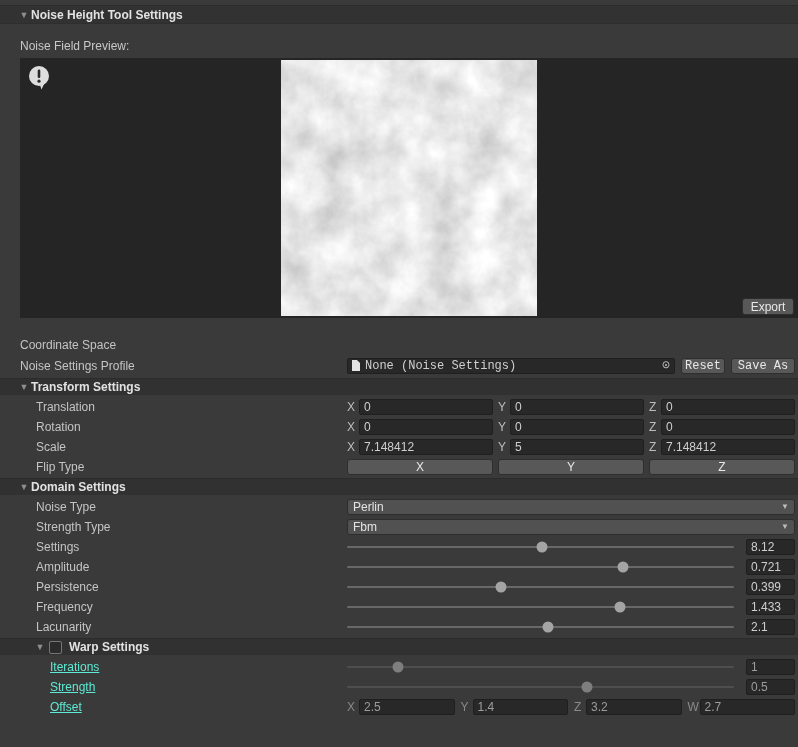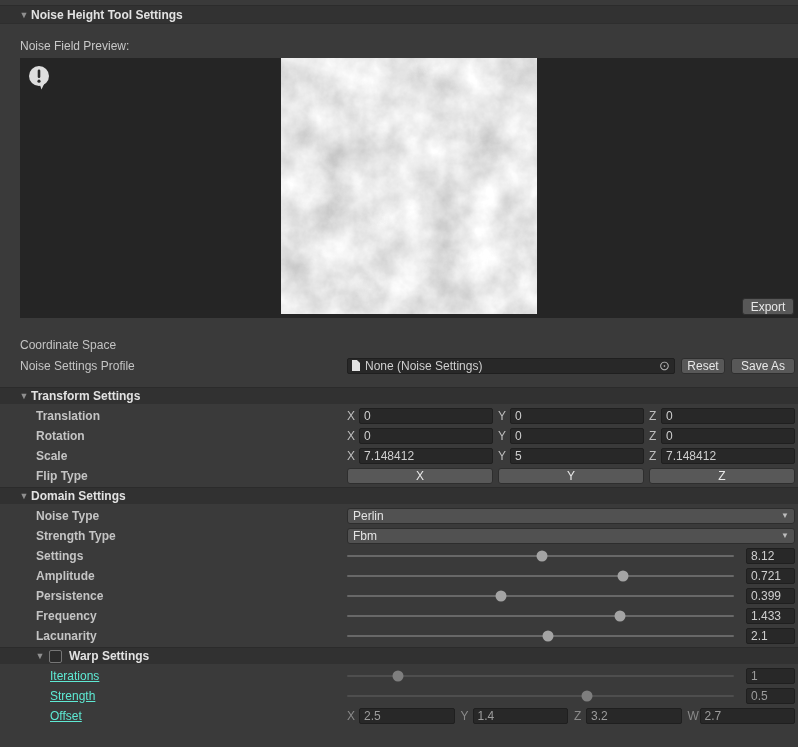--- a/index.html
+++ b/index.html
@@ -15,34 +15,34 @@
     margin-top:5px;height:19px;background:#323232;
     border-top:1px solid #2c2c2c;border-bottom:1px solid #2e2e2e;
     display:flex;align-items:center;box-sizing:border-box;
   }
   .tri{color:#8f8f8f;font-size:9px;width:14px;text-align:center;flex:0 0 14px;}
   .titlebar .tri{margin-left:17px;}
   .boldtxt{font-weight:bold;color:#e2e2e2;}
   .preview-label{margin:15px 0 5px 20px;color:#c8c8c8;}
   .preview-box{
     position:relative;margin-left:20px;height:260px;background:#252525;
-    display:flex;justify-content:center;
+    display:flex;align-items:center;justify-content:center;
   }
   .warn-icon{position:absolute;top:7px;left:7px;}
   .noise-img{display:block;}
   .export-btn{position:absolute;right:4px;bottom:3px;width:52px;height:17px;}
   .btn{
     background:#585858;border:1px solid #2e2e2e;border-radius:3px;
     color:#e8e8e8;display:flex;align-items:center;justify-content:center;
     box-sizing:border-box;cursor:default;
   }
   .row{display:flex;align-items:center;height:17px;margin:0 3px 3px 0;}
   .row.tall{height:19px;}
   .lbl{flex:0 0 347px;box-sizing:border-box;padding-left:20px;white-space:nowrap;overflow:hidden;color:#c4c4c4;}
-  .lbl.ind1{padding-left:36px;font-weight:bold;}
+  .lbl.ind1{padding-left:36px;}
   .lbl.ind2{padding-left:50px;}
   .ctrl{flex:1;display:flex;align-items:center;height:100%;}
   .strip{
     height:17px;background:#313131;display:flex;align-items:center;
     margin-bottom:3px;border-top:1px solid #2b2b2b;box-sizing:border-box;
   }
   .strip .tri{margin-left:17px;}
   .strip.warp .tri{margin-left:33px;}
   .checkbox{
     width:13px;height:13px;background:#2b2b2b;border:1px solid #767676;
@@ -54,43 +54,43 @@
     padding:0 4px;white-space:nowrap;overflow:hidden;
   }
   .vec{flex:1;display:flex;gap:5px;height:100%;align-items:center;}
   .comp{flex:1;display:flex;align-items:center;height:100%;}
   .axis{width:12px;flex:0 0 12px;color:#bdbdbd;}
   .comp .field{flex:1;height:16px;}
   .twobtn{flex:1;display:flex;gap:6px;height:100%;}
   .twobtn .btn{flex:1;height:100%;}
   .tribtn{flex:1;display:flex;gap:5px;height:100%;}
   .tribtn .btn{flex:1;height:16px;align-self:center;}
-  .objrow .field.obj{flex:1;}
+  .objrow .field.obj{flex:1;font-family:Liberation Mono, monospace;}
   .doc-icon{width:8px;height:11px;background:#e3e3e3;margin-right:5px;flex:0 0 8px;
     clip-path:polygon(0 0,62% 0,100% 28%,100% 100%,0 100%);}
   .picker{margin-left:auto;color:#b5b5b5;font-size:13px;line-height:13px;}
-  .smallbtn{height:16px;align-self:center;}
+  .smallbtn{height:16px;align-self:center;font-family:Liberation Mono, monospace;}
   .dropdown{
     flex:1;background:#515151;border:1px solid #2d2d2d;border-radius:3px;height:16px;
     box-sizing:border-box;display:flex;align-items:center;justify-content:space-between;
     color:#e4e4e4;padding:0 5px;
   }
   .dd-arrow{font-size:8px;color:#bcbcbc;}
   .slider-wrap{flex:1;position:relative;height:17px;}
   .slider-track{position:absolute;left:0;right:0;top:8px;height:2px;background:#686868;border-radius:1px;}
   .slider-knob{position:absolute;top:9px;width:11px;height:11px;border-radius:50%;
     background:#a4a4a4;transform:translate(-50%,-50%);}
   .slider-val{width:49px;flex:0 0 49px;margin-left:12px;}
   .disabled .lbl{color:#5eead4;text-decoration:underline;}
   .disabled .slider-track{background:#4e4e4e;}
   .disabled .slider-knob{background:#7e7e7e;}
   .disabled .field{color:#9d9d9d;}
   .disabled .axis{color:#8a8a8a;}
   .mb14{}
-  .mb13{margin-bottom:13px;}
+  .mb13{margin-bottom:4px;}
   .mt17{margin-top:17px;}
 </style>
 </head>
 <body>
 
 <div>
 
   <div class="titlebar">
     <span class="tri">▼</span>
     <span class="boldtxt">Noise Height Tool Settings</span>

